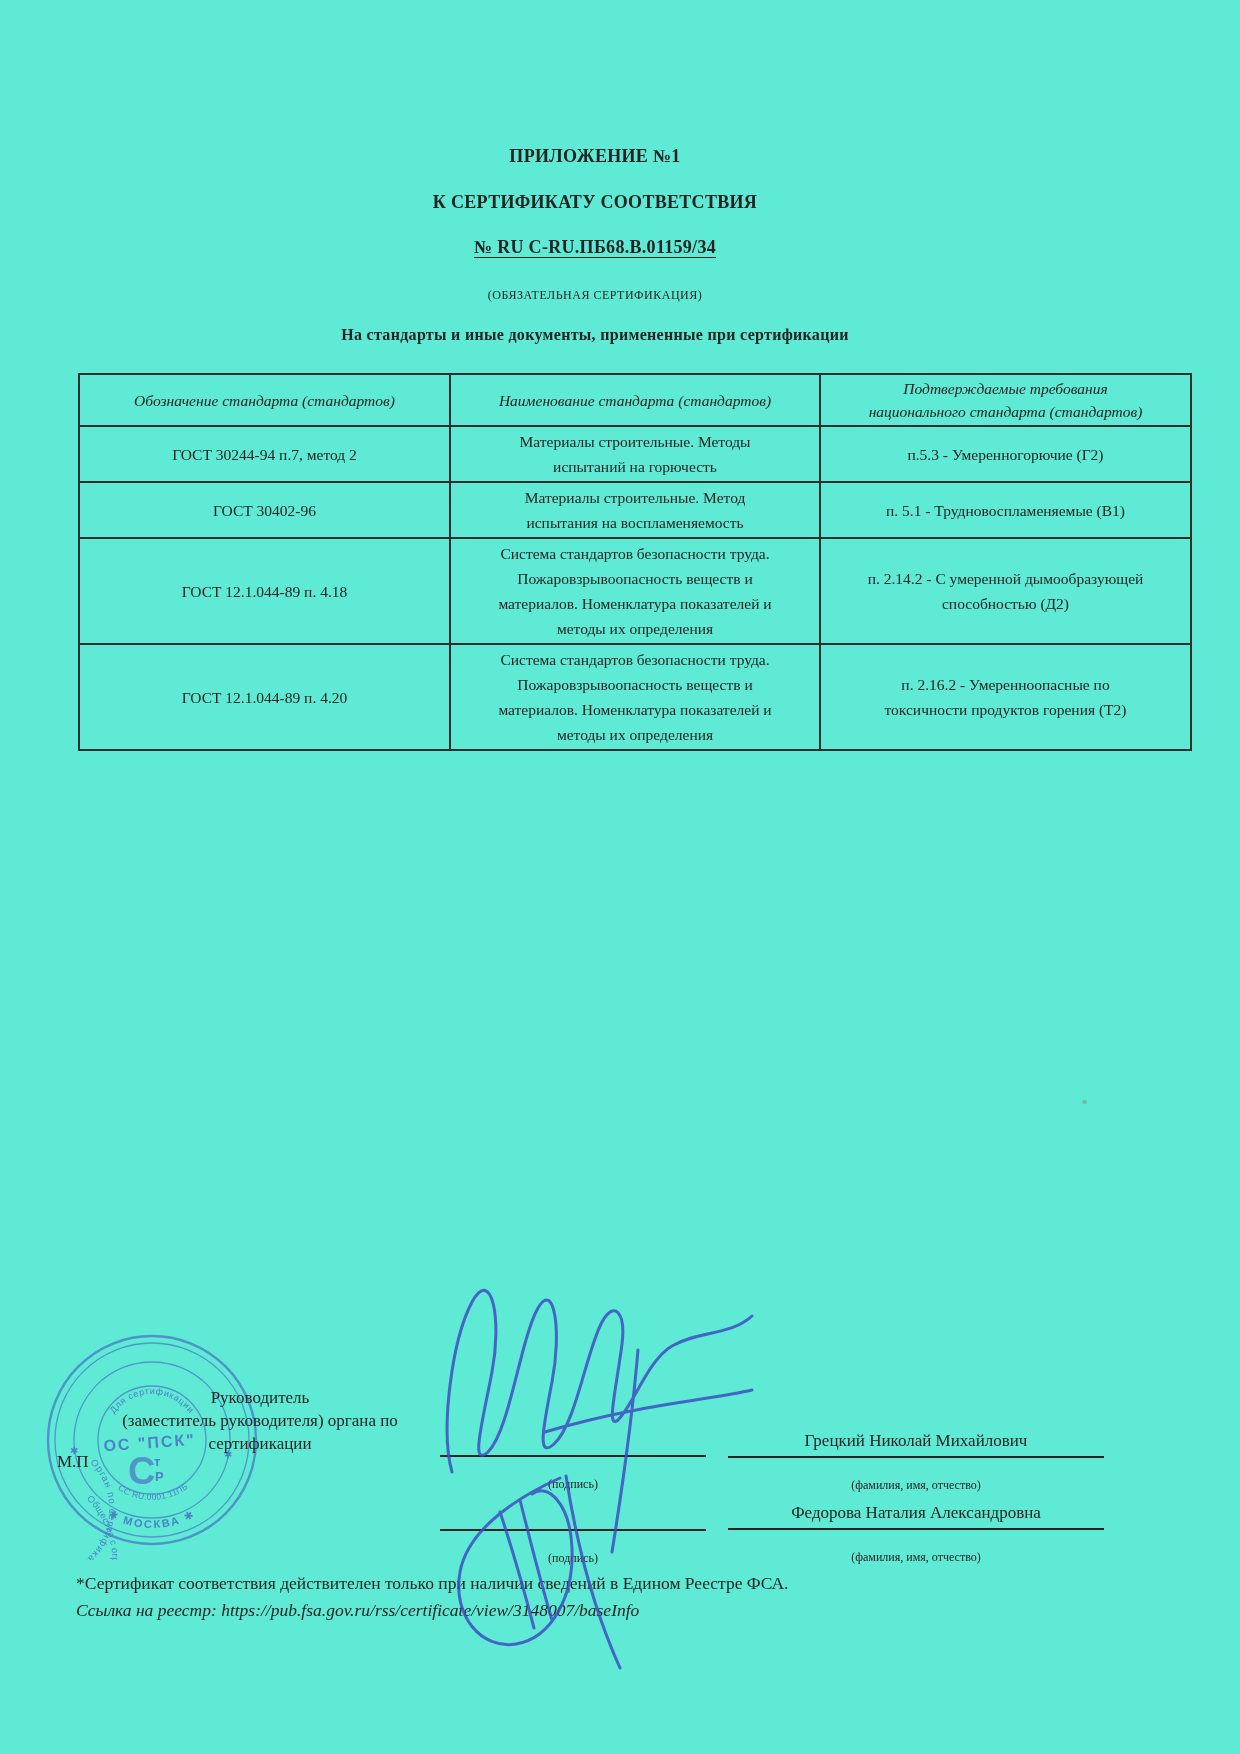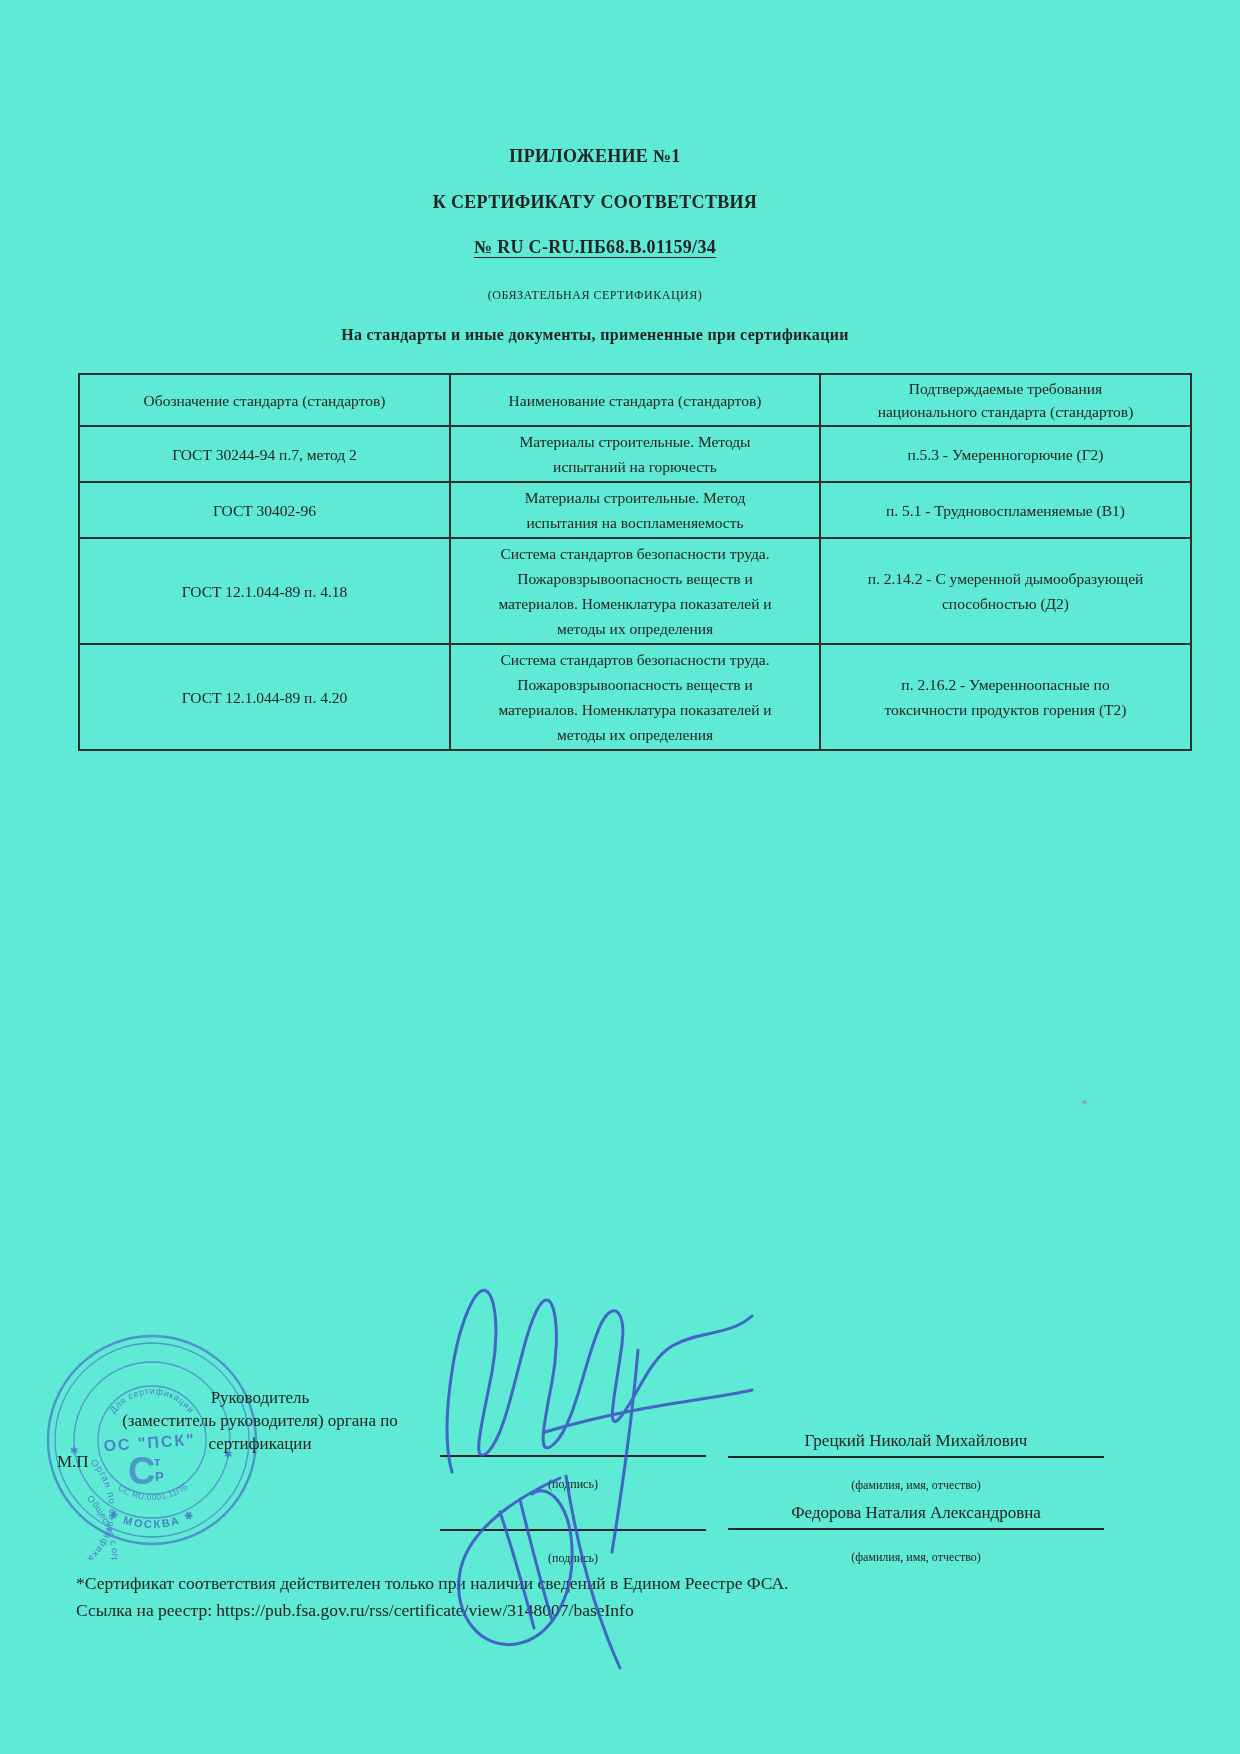--- a/index.html
+++ b/index.html
@@ -21,21 +21,21 @@
   .h-caption { font-weight:bold; font-size:16px; }
 
   
   .tbl-wrap { left:78px; top:373px; z-index:2; }
   table.std { border-collapse:collapse; table-layout:fixed; width:1112px; }
   table.std td, table.std th {
     border:2px solid #2f2f2f; text-align:center; vertical-align:middle;
     font-weight:normal; font-size:15.5px; line-height:25px;
     padding:2px 8px; white-space:pre-line; color:#242424;
   }
-  tr.hrow { height:48px; } tr.hrow td { line-height:23px; }
+  tr.hrow { height:48px;font-style:italic; } tr.hrow td { line-height:23px; }
   tr.r1 { height:55px; } tr.r2 { height:40px; }
   tr.r3 { height:98px; } tr.r4 { height:103px; }
 
   
   .sign-text { z-index:3; font-size:17px; line-height:23px; }
   .role-head { left:95px; top:1386px; width:330px; }
   .mp { left:57px; top:1450px;text-align:center; }
   .role-expert { left:95px; top:1478px; width:330px; }
 
   .rule { border-top:2px solid #232323; height:0; z-index:2; }
@@ -47,21 +47,21 @@
   .cap { font-size:12px; z-index:3;margin-top:18px; }
   .sig-cap-1 { left:440px; top:1459px; width:266px; }
   .fam-cap-1 { left:728px; top:1460px; width:376px; }
   .sig-cap-2 { left:440px; top:1533px; width:266px; }
   .fam-cap-2 { left:728px; top:1532px; width:376px; }
   .fio { font-size:17px; z-index:3; }
   .fam-name-1 { left:728px; top:1431px; width:376px; }
   .fam-name-2 { left:728px; top:1503px; width:376px; }
 
   .footnote { left:76px; font-size:17.5px; z-index:3; }
-  .fn-1 { top:1573px; } .fn-2 { top:1600px; }
+  .fn-1 { top:1573px; } .fn-2 { top:1600px;font-style:italic; }
 
   
   .stamp { left:32px; top:1320px; z-index:1; opacity:.92; }
   .stamp text, .stamp textPath { font-family:"Liberation Sans","DejaVu Sans",sans-serif; fill:#4a7ac6; }
   .st-outer { font-size:9.3px; letter-spacing:.2px; }
   .st-moskva { font-size:11px; font-weight:bold; letter-spacing:2px; }
   .st-ring2 { font-size:9.5px; letter-spacing:1px; }
   .st-rocc { font-size:8.5px; letter-spacing:.3px; }
   .st-inner { font-size:9px; letter-spacing:.6px; }
   .st-center { font-size:16px; font-weight:bold; letter-spacing:2px; }

